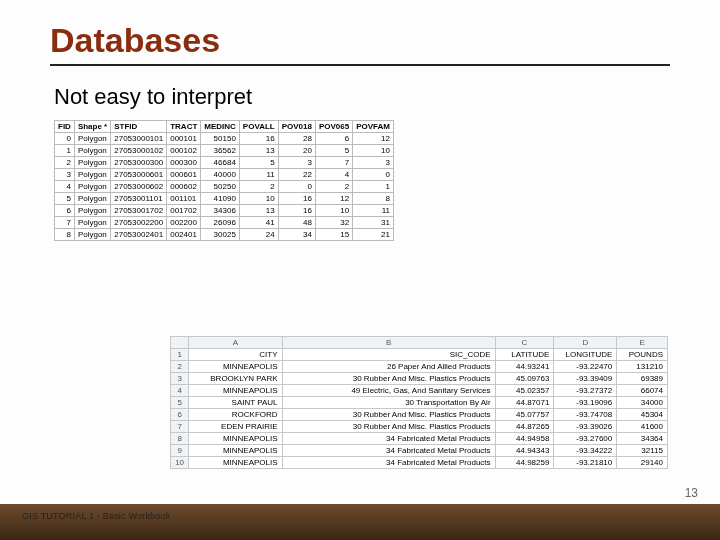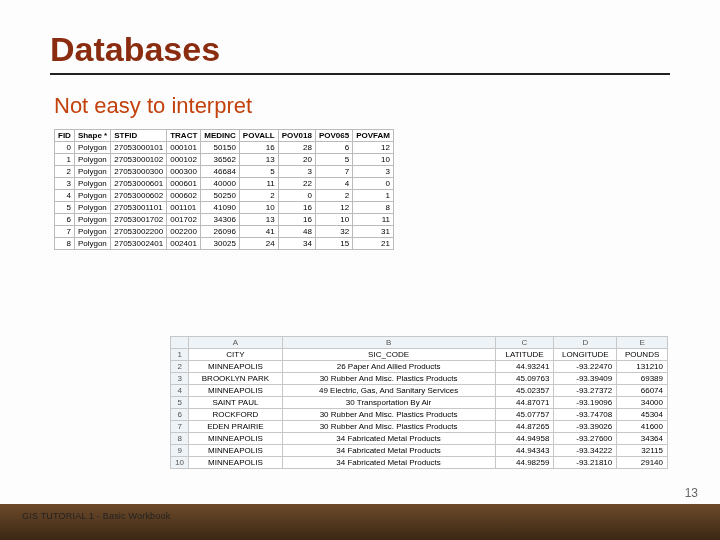--- a/index.html
+++ b/index.html
@@ -8,35 +8,35 @@
     height: 540px;
     background: #fdfdfd;
     font-family: Arial, sans-serif;
     position: relative;
     overflow: hidden;
   }
   .slide {
     width: 720px;
     height: 540px;
     position: relative;
-    padding: 30px 50px 0 50px;
+    padding: 21px 50px 0 50px;
   }
   .title {
     font-size: 34px;
     font-weight: bold;
     color: #8a2c0f;
     margin-bottom: 4px;
   }
   .title-underline {
     border-bottom: 2px solid #222;
     margin-bottom: 18px;
   }
   .subtitle {
     font-size: 22px;
-    color: #c2410c;
+    color: #000000;
     margin-bottom: 10px;
     margin-left: 4px;
   }
   .table1-wrap {
     margin-left: 4px;
     width: 316px;
   }
   table.t1 {
     border-collapse: collapse;
     font-size: 8px;
@@ -81,21 +81,21 @@
     font-weight: normal;
     text-align: center;
   }
   table.t2 td.rowhdr {
     background: #eef3f7;
     color: #555;
     text-align: center;
     width: 18px;
   }
   table.t2 td.num { text-align: right; }
-  table.t2 td.left { text-align: center; margin-left: 40px; }
+  table.t2 td.left { text-align: right; margin-left: 40px; }
   .corner { background:#eef3f7; width:18px; }
 
   .footer-bar {
     position: absolute;
     left: 0;
     bottom: 0;
     width: 720px;
     height: 36px;
     background: linear-gradient(to bottom, #6d4a2a 0%, #3b2715 100%);
   }

